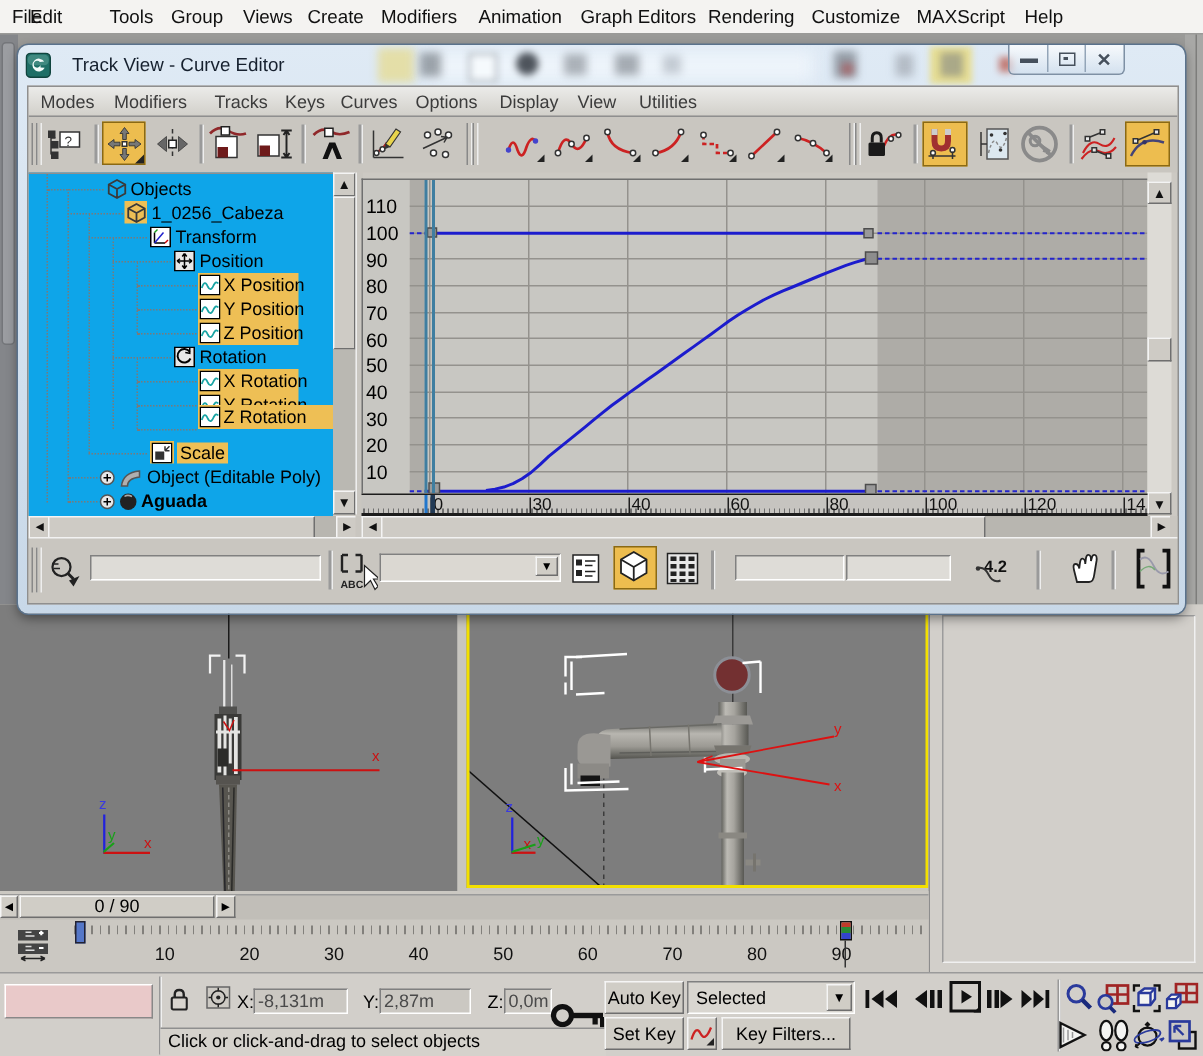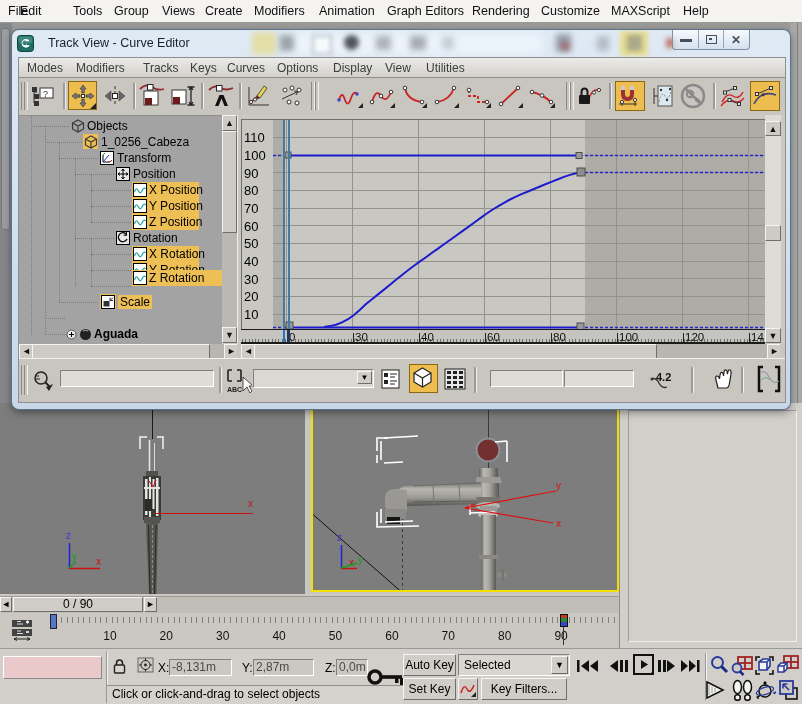--- a/index.html
+++ b/index.html
@@ -522,21 +522,21 @@
           </svg></div>
      <div class="tbtn ybtn" style="left:731px;top:3px;width:30px;height:30px;box-sizing:border-box"><svg width="28" height="28">
             <path d="M3 22 Q10 8 25 13" stroke="#447" stroke-width="1.6" fill="none"></path>
             <path d="M6 12 L20 6" stroke="#333"></path>
             <rect x="4.5" y="10.5" width="3" height="3" fill="#e8e8e8" stroke="#333"></rect>
             <rect x="18.5" y="4.5" width="3" height="3" fill="#e8e8e8" stroke="#333"></rect>
             <circle cx="12" cy="12.8" r="1.5" fill="#336"></circle>
           </svg></div>
    </div>
 
-   <div class="a" id="tree" style="left:0;top:57px;width:203px;height:228px;background:#a3a3a3;border-top:1px solid #8f8f8f;overflow:hidden">
+   <div class="a" id="tree" style="left:0;top:57px;width:203px;height:228px;background:#0ea5e9;border-top:1px solid #8f8f8f;overflow:hidden">
      <div class="dotv" style="left:12px;top:0;height:219px"></div>
      <div class="dotv" style="left:26px;top:10px;height:209px"></div>
      <div class="dotv" style="left:40px;top:26px;height:160px"></div>
      <div class="dotv" style="left:56px;top:42px;height:128px"></div>
      <div class="dotv" style="left:72px;top:58px;height:48px"></div>
      <div class="dotv" style="left:72px;top:122px;height:48px"></div>
      <div class="doth" style="left:12px;top:10px;width:38px"></div>
      <div class="doth" style="left:26px;top:26px;width:37px"></div>
      <div class="doth" style="left:40px;top:42px;width:39px"></div>
      <div class="doth" style="left:56px;top:58px;width:39px"></div>
@@ -595,20 +595,26 @@
           </svg><span style="margin-left:2px">Y Rotation</span></div>
      <div class="trow yel" style="left:113px;top:154px;width:91px"><svg width="14" height="14" style="vertical-align:-3px;margin-left:1px">
             <rect x="0.5" y="0.5" width="13" height="13" fill="#fff" stroke="#000"></rect>
             <path d="M1.5 9 Q3.5 3 5.5 8 Q7.5 12 9.5 7 Q11 4 12.5 6" fill="none" stroke="#1aa4a4" stroke-width="1.2"></path>
           </svg><span style="margin-left:2px">Z Rotation</span></div>
      <div class="trow" style="left:81px;top:178px"><span class="yel" style="display:inline-block;width:16px;height:15px;text-align:center"><svg width="14" height="14" style="vertical-align:-3px">
               <rect x="0.5" y="0.5" width="13" height="13" fill="#fff" stroke="#000"></rect>
               <rect x="2.5" y="6" width="6" height="5.5" fill="#333"></rect>
               <path d="M9 5.5 L12 2.5 M9 5.5 L12 5.5 M9 5.5 L9 2.5" stroke="#333" fill="none"></path>
             </svg></span><span class="yel" style="margin-left:2px;padding:0 2px">Scale</span></div>
+     <div class="trow" style="left:47px;top:194px"><svg width="11" height="11" style="vertical-align:-2px">
+            <circle cx="5.5" cy="5.5" r="4.5" fill="#e8e8e8" stroke="#555"></circle>
+            <path d="M3 5.5 L8 5.5 M5.5 3 L5.5 8" stroke="#000"></path>
+          </svg><svg width="17" height="15" style="vertical-align:-4px;margin-left:2px">
+            <path d="M2 13 Q3 4 14 3 L14 7 Q6 8 6 13 Z" fill="#b0aeae" stroke="#555"></path>
+          </svg><span style="margin-left:2px">Object (Editable Poly)</span></div>
      <div class="trow" style="left:47px;top:210px"><svg width="11" height="11" style="vertical-align:-2px">
             <circle cx="5.5" cy="5.5" r="4.5" fill="#e8e8e8" stroke="#555"></circle>
             <path d="M3 5.5 L8 5.5 M5.5 3 L5.5 8" stroke="#000"></path>
           </svg><svg width="13" height="13" style="vertical-align:-3px;margin-left:2px">
             <circle cx="6.5" cy="6.5" r="5.5" fill="#222"></circle>
             <path d="M4 3 Q6 1.5 9 3" stroke="#aaa" fill="none"></path>
           </svg><span style="margin-left:2px;font-weight:bold">Aguada</span></div>
    </div>
 
    <div class="a" id="treevsb" style="left:203px;top:57px;width:15px;height:228px;background:#cac7c1">

